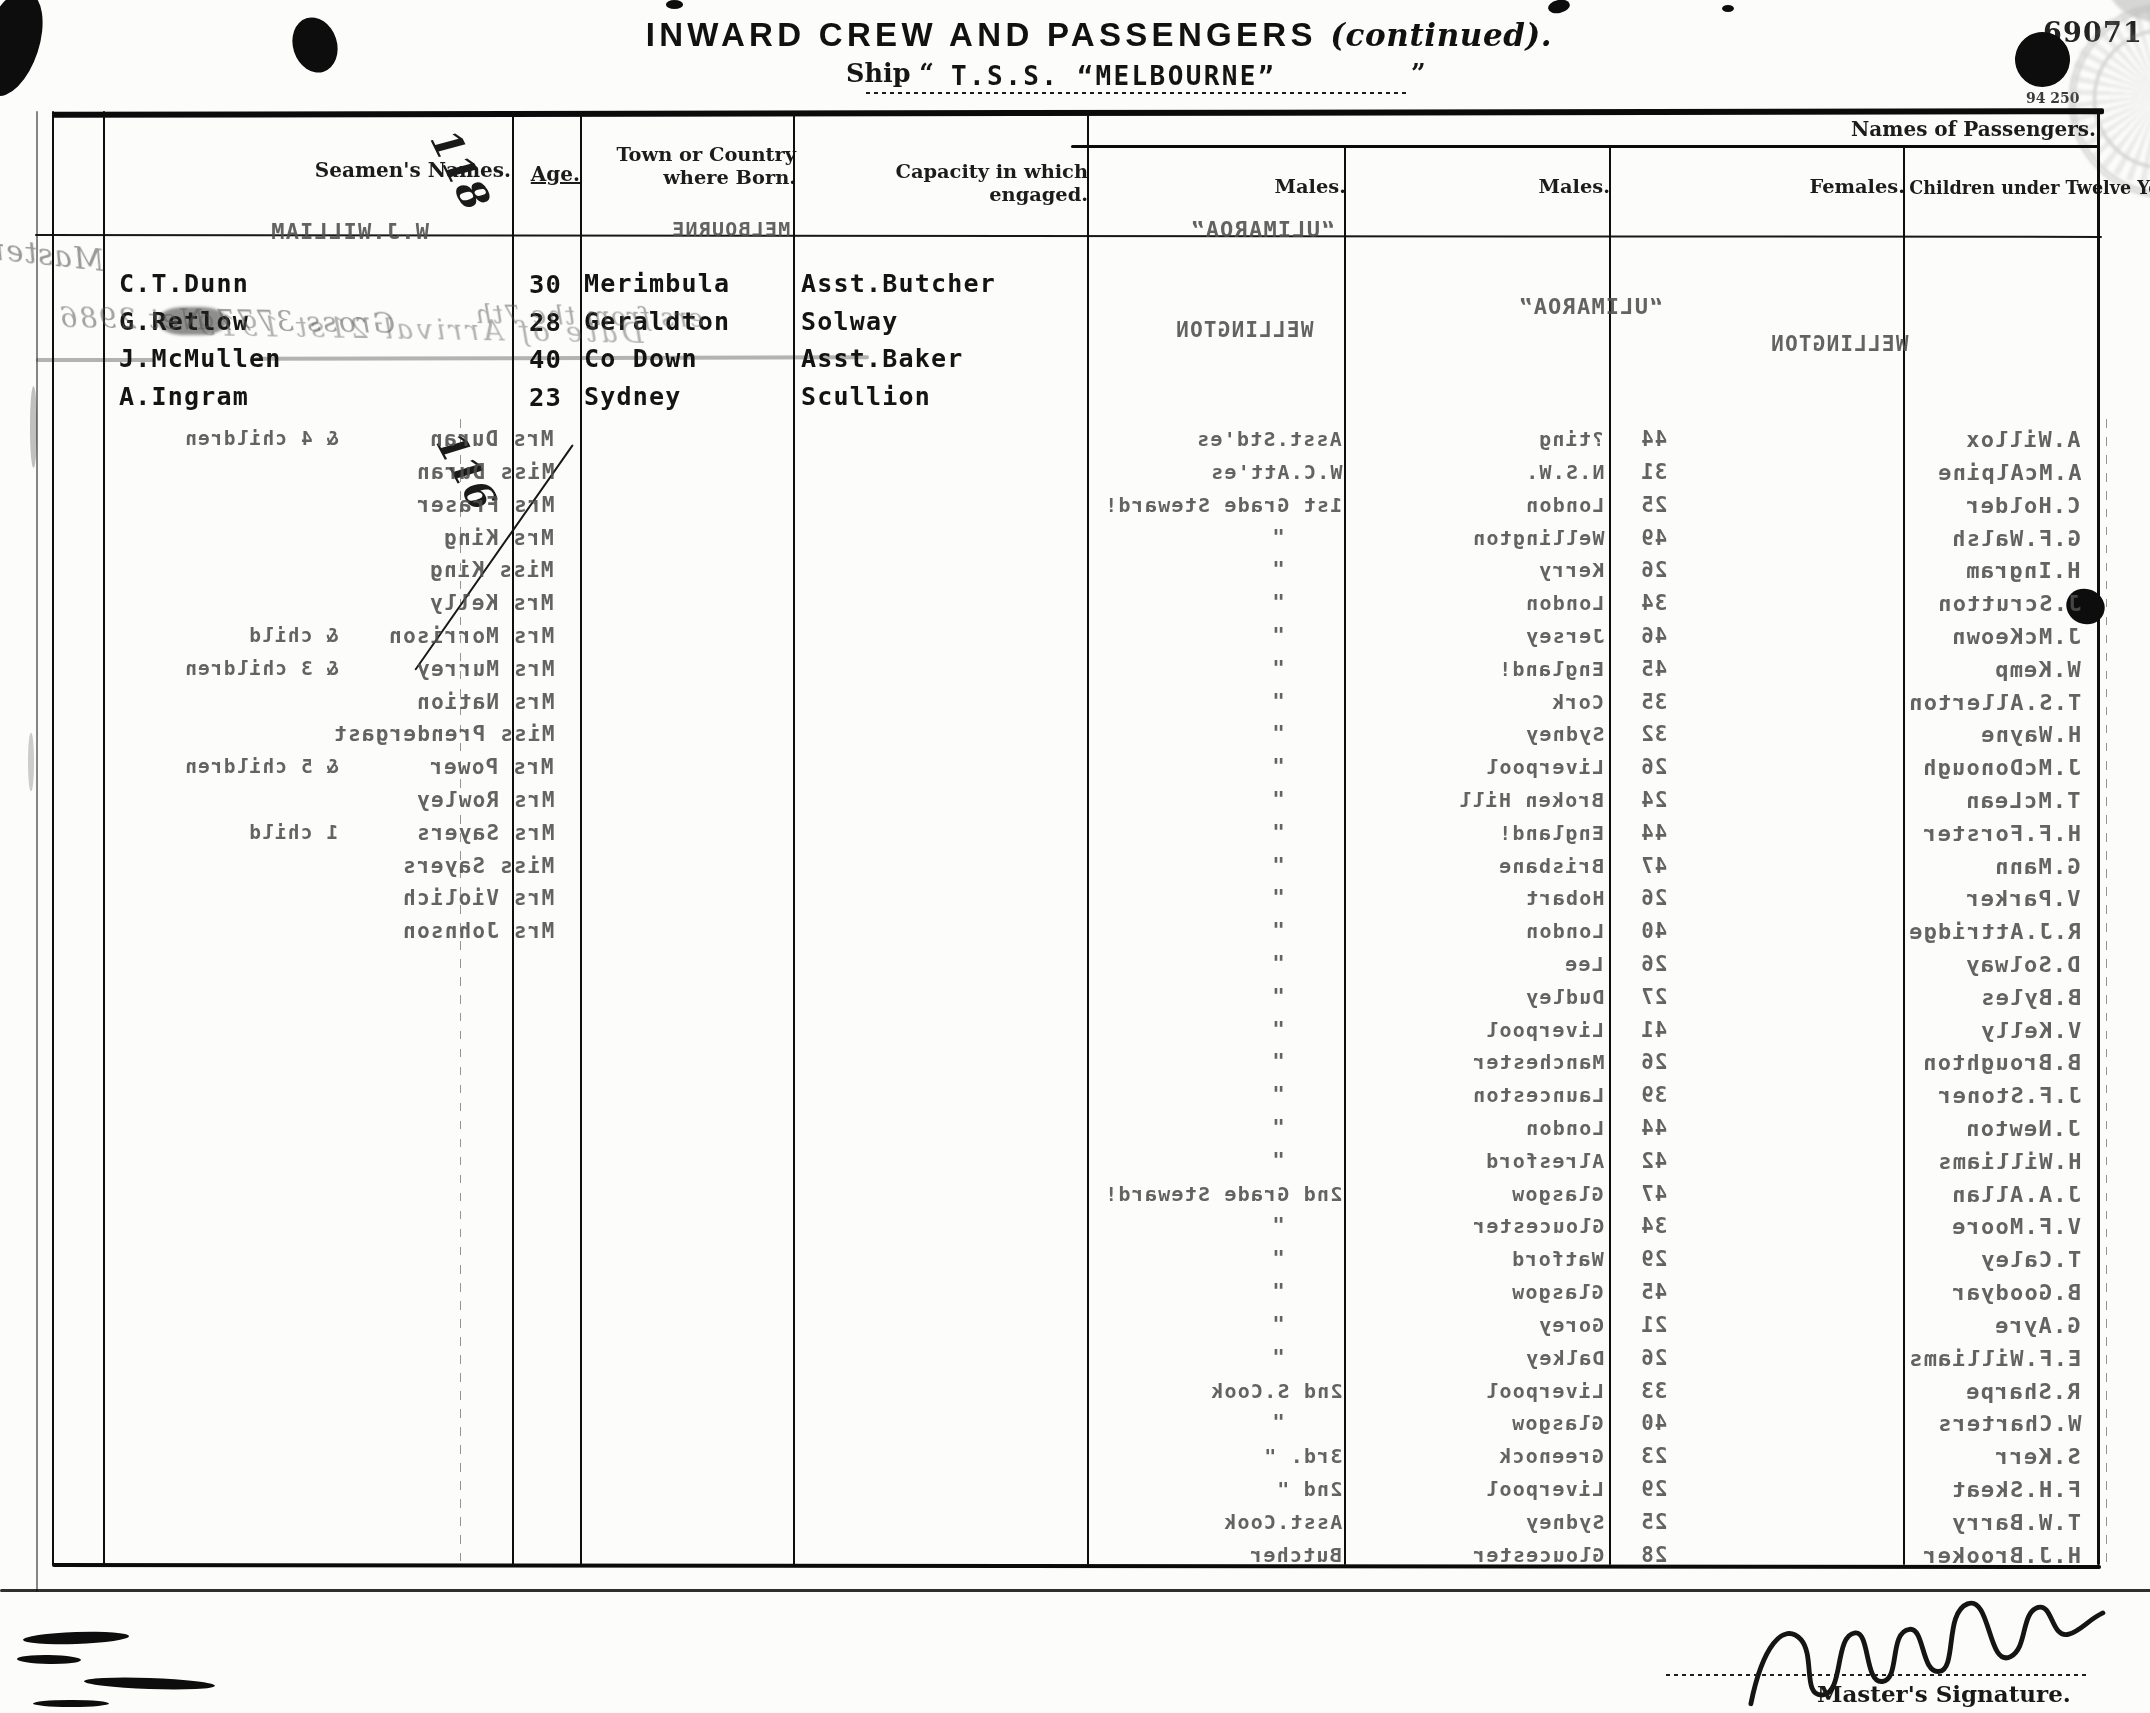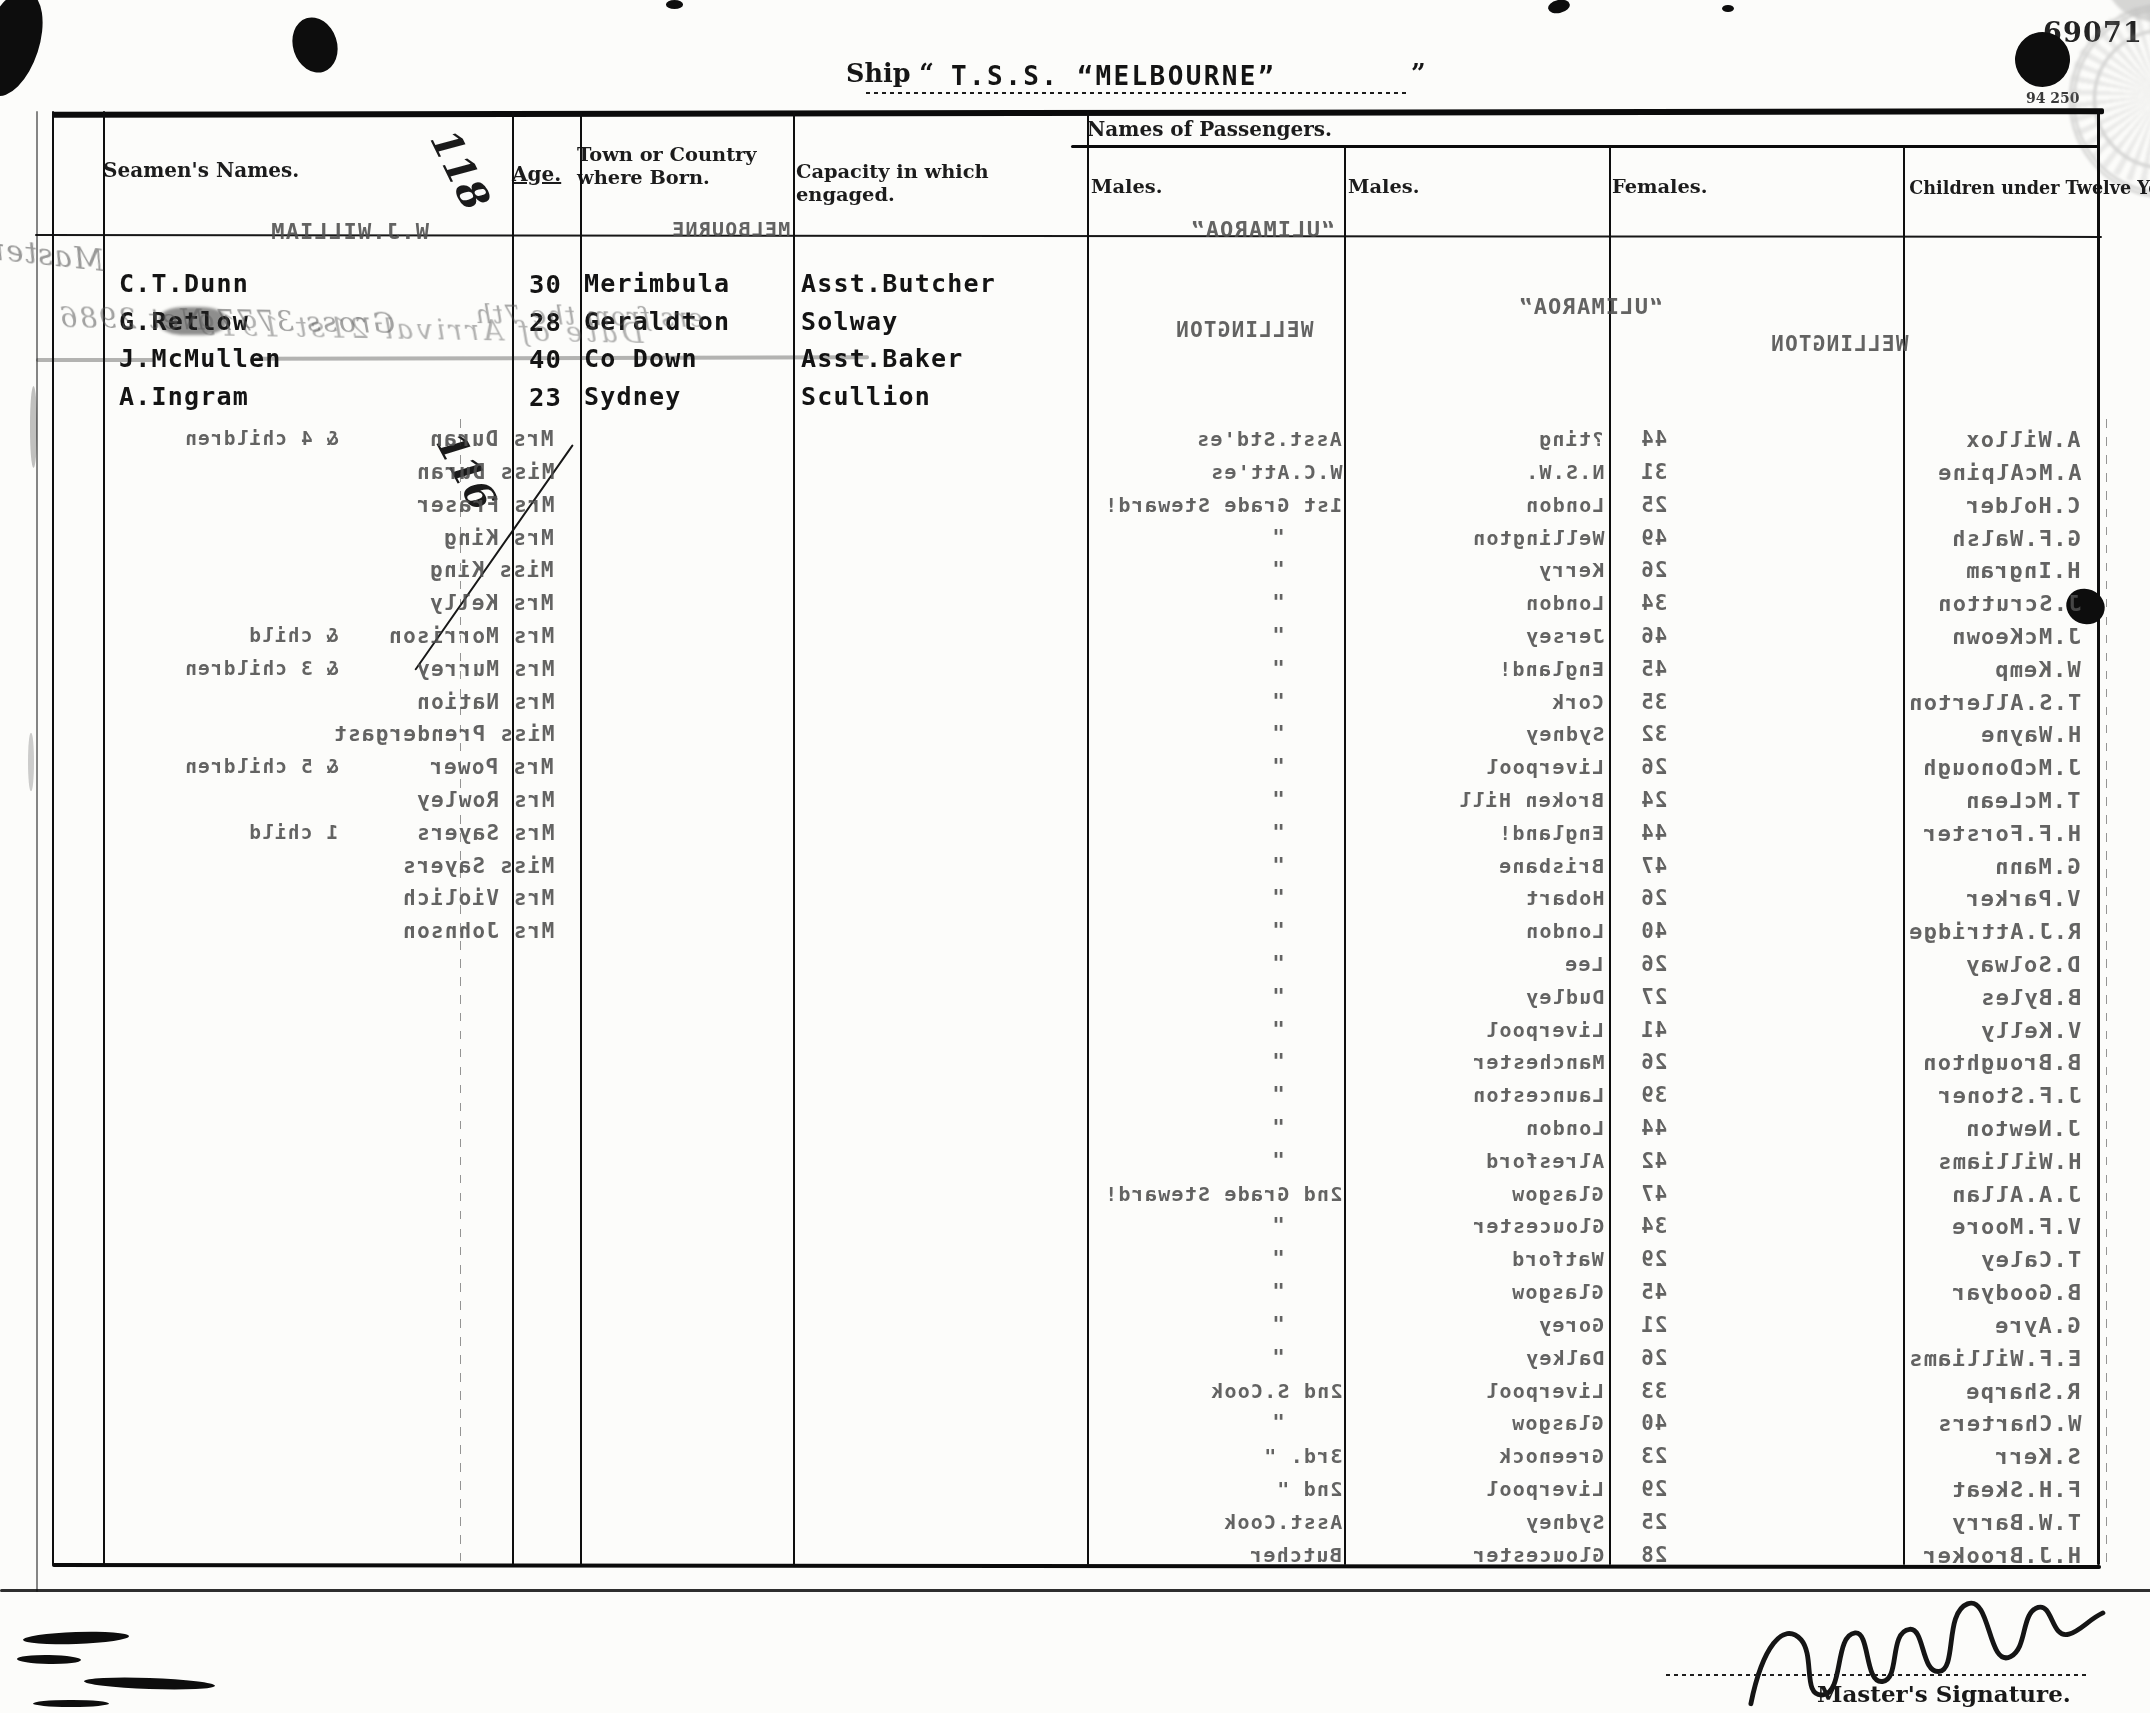--- a/index.html
+++ b/index.html
@@ -4,37 +4,41 @@
 <style>
   html,body{margin:0;padding:0;background:#e8e8e4;}
   #page{position:relative;width:2151px;height:1713px;background:#fcfcfa;overflow:hidden;
         font-family:"DejaVu Serif",serif;}
   .abs{position:absolute;}
   .hl{position:absolute;background:#0b0b0b;border-radius:1.8px;}
   .vl{position:absolute;background:#0e0e0e;border-radius:1.2px;}
   .dotted{position:absolute;height:2.4px;background:repeating-linear-gradient(90deg,#1d1d1d 0 4.3px,transparent 4.3px 8px);}
   .dashv{position:absolute;width:1.2px;background:repeating-linear-gradient(180deg,rgba(45,45,45,.5) 0 8.5px,transparent 8.5px 18px);}
   .typed{position:absolute;white-space:nowrap;font-family:"DejaVu Sans Mono",monospace;font-weight:bold;color:#141414;letter-spacing:1.2px;}
-  .hdr{position:absolute;font-family:"DejaVu Serif",serif;font-weight:bold;color:#1c1c1c;text-align:left;line-height:1.2;}
+  .hdr{position:absolute;font-family:"DejaVu Serif",serif;font-weight:bold;color:#1c1c1c;text-align:right;line-height:1.2;}
   .mir{position:absolute;white-space:nowrap;font-family:"DejaVu Sans Mono",monospace;font-weight:bold;color:#4e4e4e;
        opacity:.88;filter:blur(0.3px);transform:scaleX(-1);letter-spacing:1.2px;}
   .mh{position:absolute;white-space:nowrap;font-family:"DejaVu Serif",serif;font-style:italic;color:#585858;
       opacity:.7;filter:blur(0.4px);}
   .hand{position:absolute;font-family:"DejaVu Serif",serif;font-style:italic;font-weight:bold;color:#1a1a1a;white-space:nowrap;}
   .blob{position:absolute;background:#0d0d0d;border-radius:50%;}
   .title{font-family:"Liberation Sans",sans-serif;font-weight:700;color:#111;letter-spacing:4.3px;font-size:33px;text-align:center;}
   .title .suffix{font-family:"DejaVu Serif",serif;font-style:italic;font-weight:700;letter-spacing:0.6px;font-size:31px;}
   .seal{position:absolute;opacity:.38;filter:blur(1.8px);}
   .seal .c{position:absolute;border-radius:50%;}
 </style>
 </head>
 <body>
 
 <div id="page">
 
+  <div class="abs title" style="left:522px;top:16px;width:1154px;">
+    <span>INWARD CREW AND PASSENGERS</span>
+    <span class="suffix">(continued).</span>
+  </div>
 
   <span class="abs" style="left:846px;top:58px;font-family:'DejaVu Serif',serif;font-weight:bold;font-size:25.5px;color:#161616;">Ship “</span>
   <span class="typed" style="left:951px;top:61px;font-size:26px;letter-spacing:2.4px;">T.S.S. “MELBOURNE”</span>
   <div class="dotted" style="left:866px;top:92px;width:541px;"></div>
   <span class="abs" style="left:1411px;top:58px;font-family:'DejaVu Serif',serif;font-weight:bold;font-size:25.5px;color:#161616;">”</span>
 
   <span class="abs" style="left:2043px;top:17px;font-weight:bold;font-size:27px;letter-spacing:1.2px;color:#222;filter:blur(0.2px);">69071</span>
   <span class="abs" style="left:2026px;top:90px;font-weight:bold;font-size:14px;color:#3a3a3a;filter:blur(0.2px);">94 250</span>
 
   <div class="seal" style="left:2052px;top:-49px;width:200px;height:267px;">

